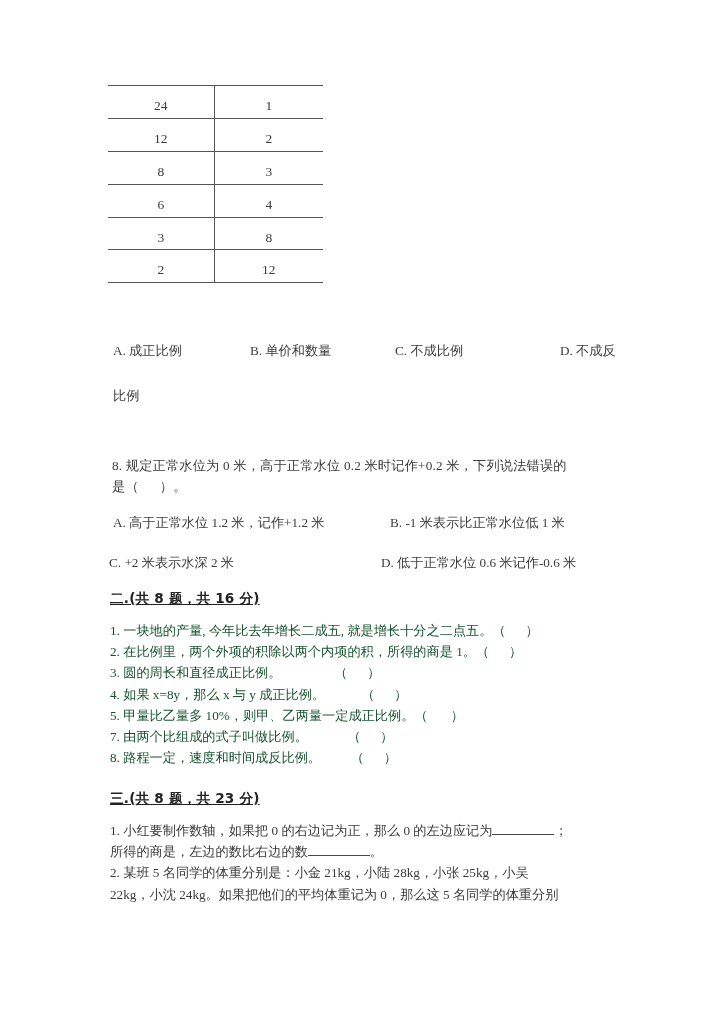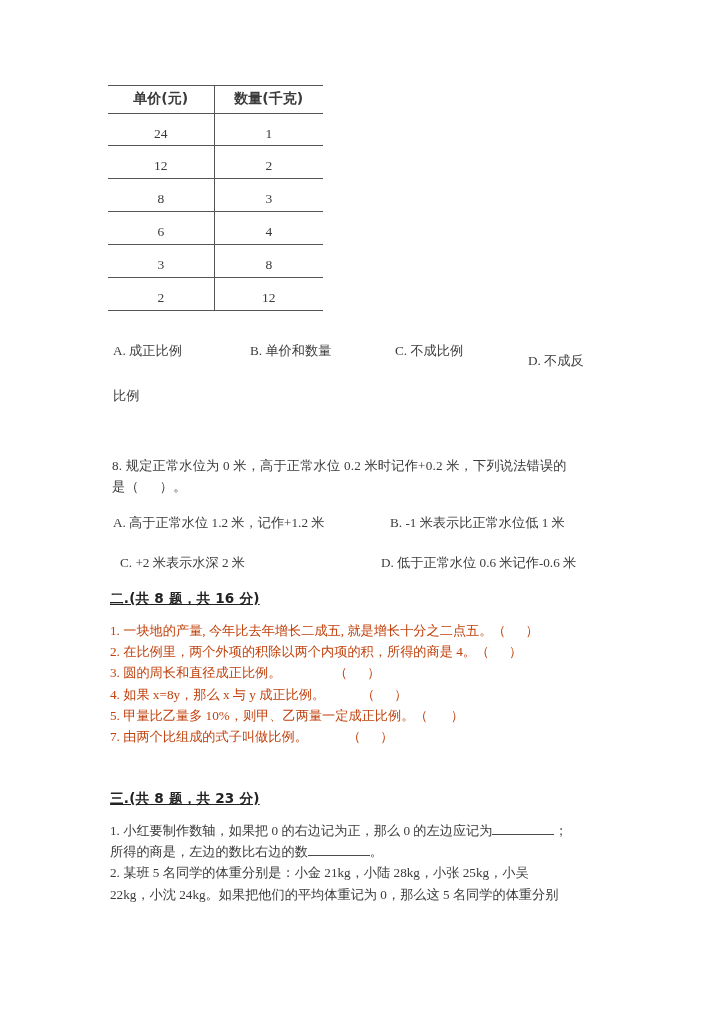--- a/index.html
+++ b/index.html
@@ -74,21 +74,21 @@
     color: #3b3b3b;
     white-space: pre;
   }
   .tf-list {
     position: absolute;
     left: 110px;
     top: 620px;
     width: 600px;
     font-size: 13.2px;
     line-height: 21.2px;
-    color: #c2410c;
+    color: #14532d;
   }
   .tf-list .row { white-space: pre; }
 
   .fill-list {
     position: absolute;
     left: 110px;
     top: 820px;
     width: 520px;
     font-size: 13.2px;
     line-height: 21.2px;
@@ -103,24 +103,20 @@
     vertical-align: baseline;
   }
 </style>
 </head>
 <body>
 
 <div class="page">
 
   <table class="price-table">
     <tbody>
-        <tr class="header-row">
-      <td class="col-left">单价(元)</td>
-      <td class="col-right">数量(千克)</td>
-    </tr>
     <tr>
       <td class="col-left">24</td>
       <td class="col-right">1</td>
     </tr>
     <tr>
       <td class="col-left">12</td>
       <td class="col-right">2</td>
     </tr>
     <tr>
       <td class="col-left">8</td>
@@ -138,40 +134,41 @@
       <td class="col-left">2</td>
       <td class="col-right">12</td>
     </tr>
   </tbody>
     </table>
 
 
   <div class="opt" style="left:113px; top:340px;">A. 成正比例</div>
   <div class="opt" style="left:250px; top:340px;">B. 单价和数量</div>
   <div class="opt" style="left:395px; top:340px;">C. 不成比例</div>
-  <div class="opt" style="left:528px; top:340px;margin-top:10px;">D. 不成反</div>
+  <div class="opt" style="left:560px; top:340px;">D. 不成反</div>
   <div class="opt" style="left:113px; top:385px;">比例</div>
 
   <div class="txt" style="left:112px; top:455px; width:505px;">8. 规定正常水位为 0 米，高于正常水位 0.2 米时记作+0.2 米，下列说法错误的
 是（      ）。</div>
 
   <div class="opt" style="left:113px; top:512px;">A. 高于正常水位 1.2 米，记作+1.2 米</div>
   <div class="opt" style="left:390px; top:512px;">B. -1 米表示比正常水位低 1 米</div>
-  <div class="opt" style="left:120px; top:552px;">C. +2 米表示水深 2 米</div>
+  <div class="opt" style="left:109px; top:552px;">C. +2 米表示水深 2 米</div>
   <div class="opt" style="left:381px; top:552px;">D. 低于正常水位 0.6 米记作-0.6 米</div>
 
   <div class="section-head" style="left:110px; top:590px;">二.(共 8 题，共 16 分)</div>
 
   <div class="tf-list">
     <div class="row">1. 一块地的产量, 今年比去年增长二成五, 就是增长十分之二点五。（      ）</div>
-    <div class="row">2. 在比例里，两个外项的积除以两个内项的积，所得的商是 4。（      ）</div>
+    <div class="row">2. 在比例里，两个外项的积除以两个内项的积，所得的商是 1。（      ）</div>
     <div class="row">3. 圆的周长和直径成正比例。                （      ）</div>
     <div class="row">4. 如果 x=8y，那么 x 与 y 成正比例。           （      ）</div>
     <div class="row">5. 甲量比乙量多 10%，则甲、乙两量一定成正比例。（       ）</div>
     <div class="row">7. 由两个比组成的式子叫做比例。            （      ）</div>
+    <div class="row">8. 路程一定，速度和时间成反比例。         （      ）</div>
   </div>
 
   <div class="section-head" style="left:110px; top:790px;">三.(共 8 题，共 23 分)</div>
 
   <div class="fill-list">
     <div class="row"><span>1. 小红要制作数轴，如果把 0 的右边记为正，那么 0 的左边应记为</span><span class="blank"></span><span>；</span></div>
     <div class="row"><span>所得的商是，左边的数比右边的数</span><span class="blank"></span><span>。</span></div>
     <div class="row">2. 某班 5 名同学的体重分别是：小金 21kg，小陆 28kg，小张 25kg，小吴</div>
     <div class="row">22kg，小沈 24kg。如果把他们的平均体重记为 0，那么这 5 名同学的体重分别</div>
   </div>

